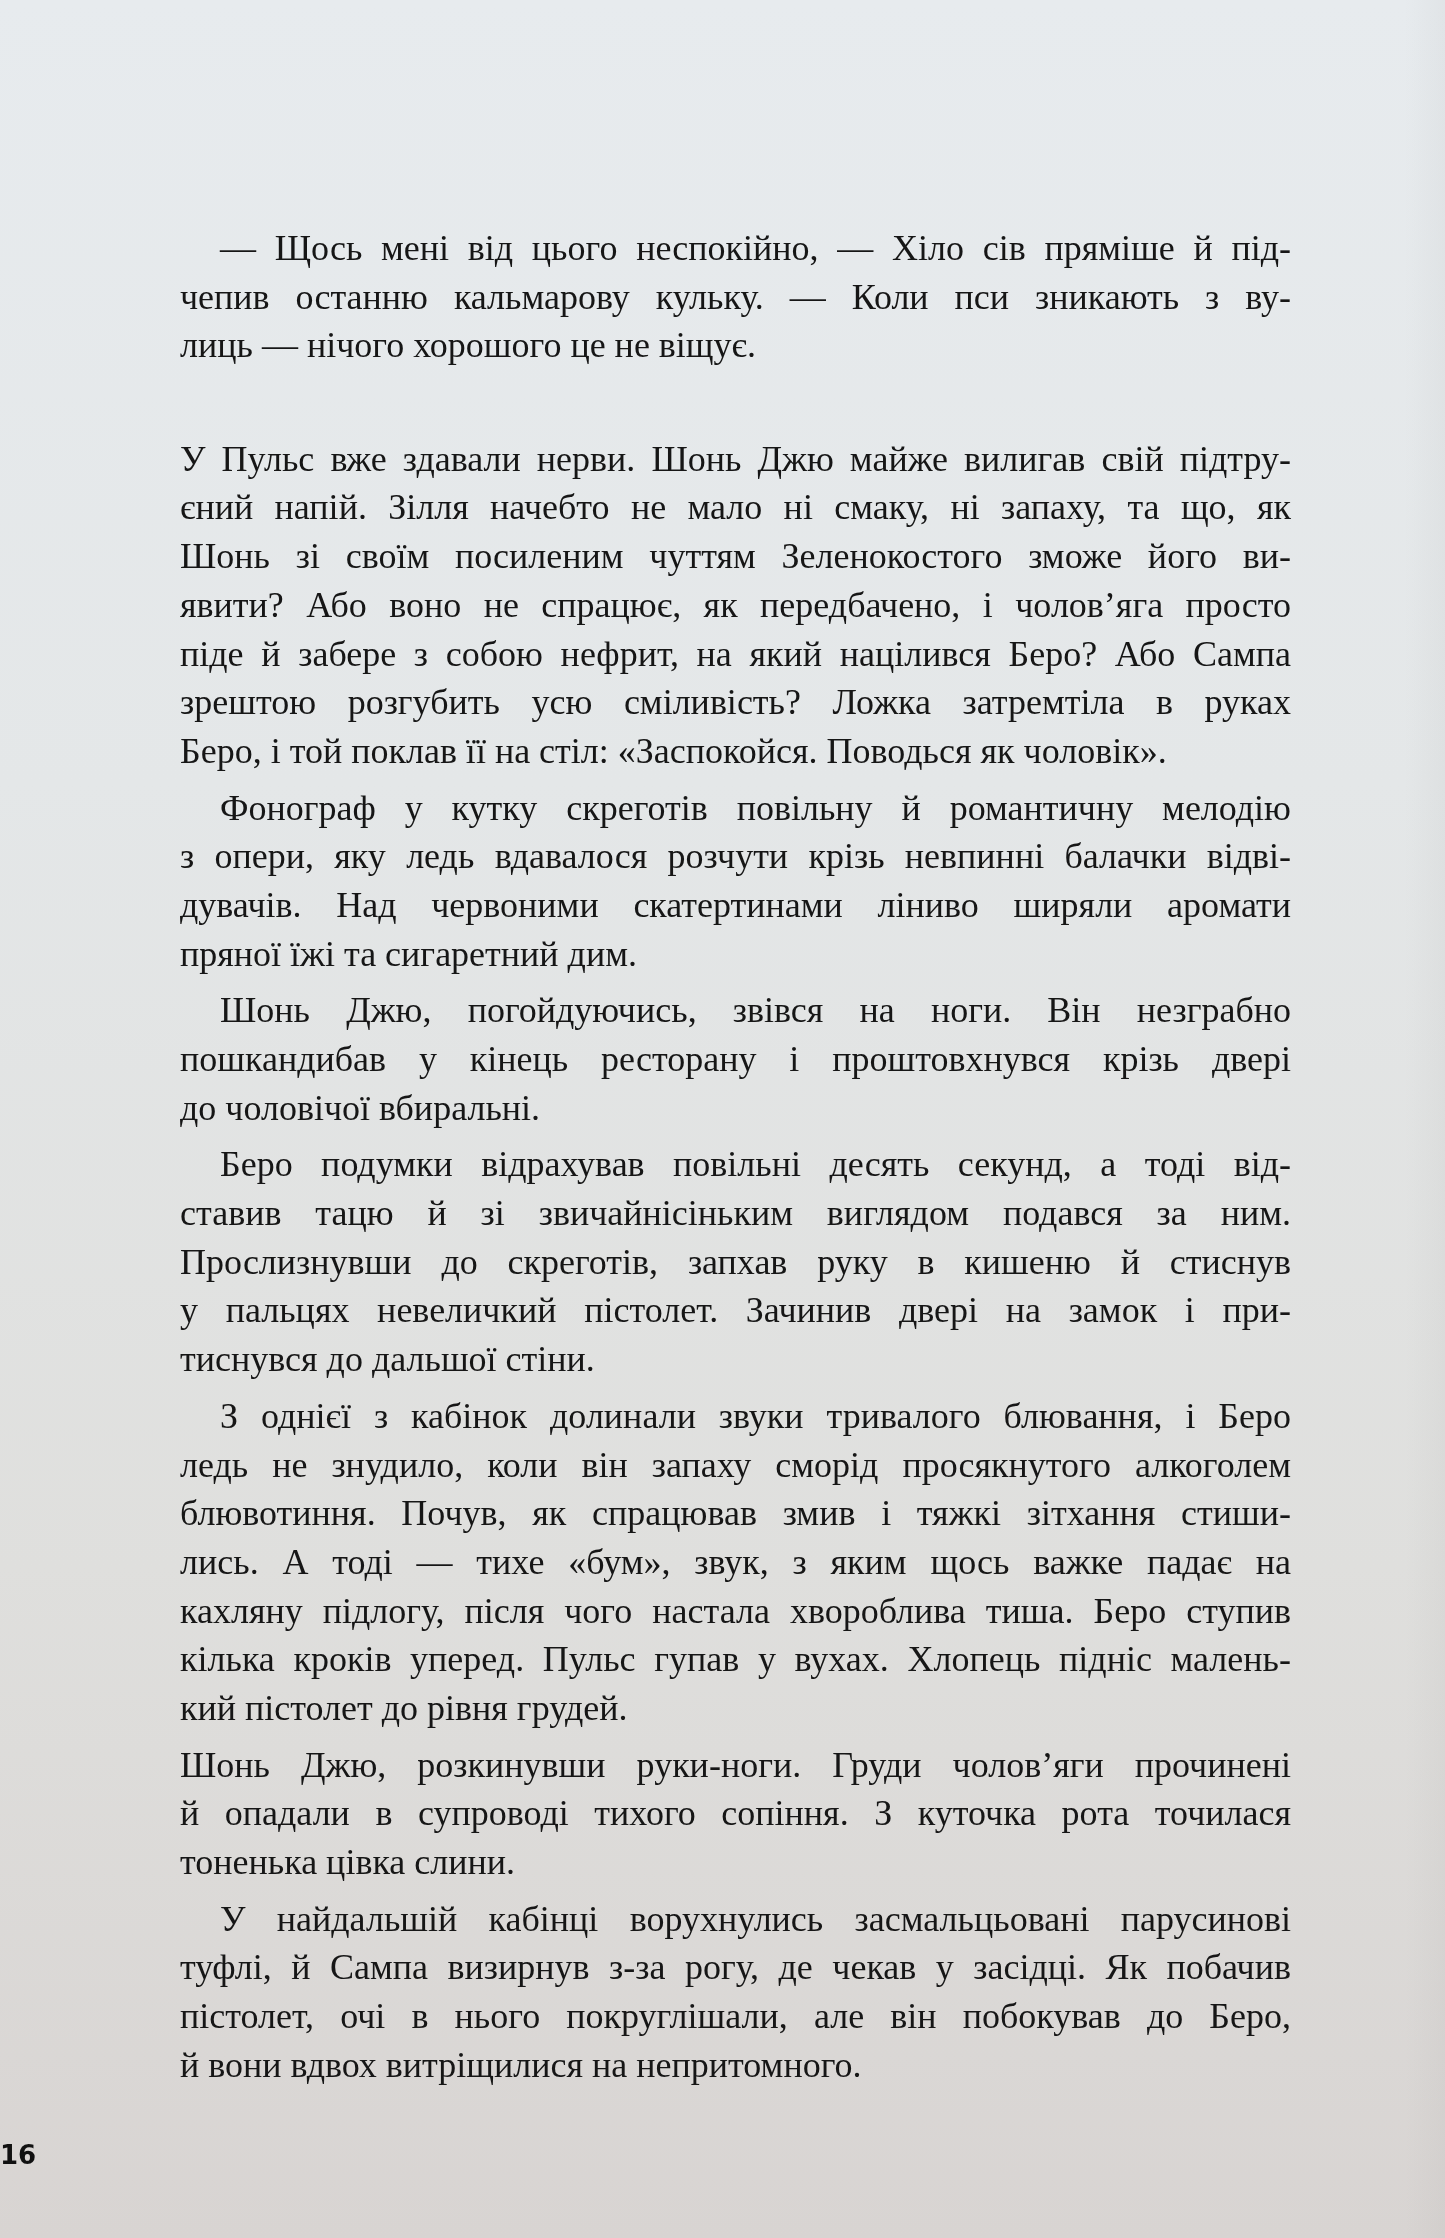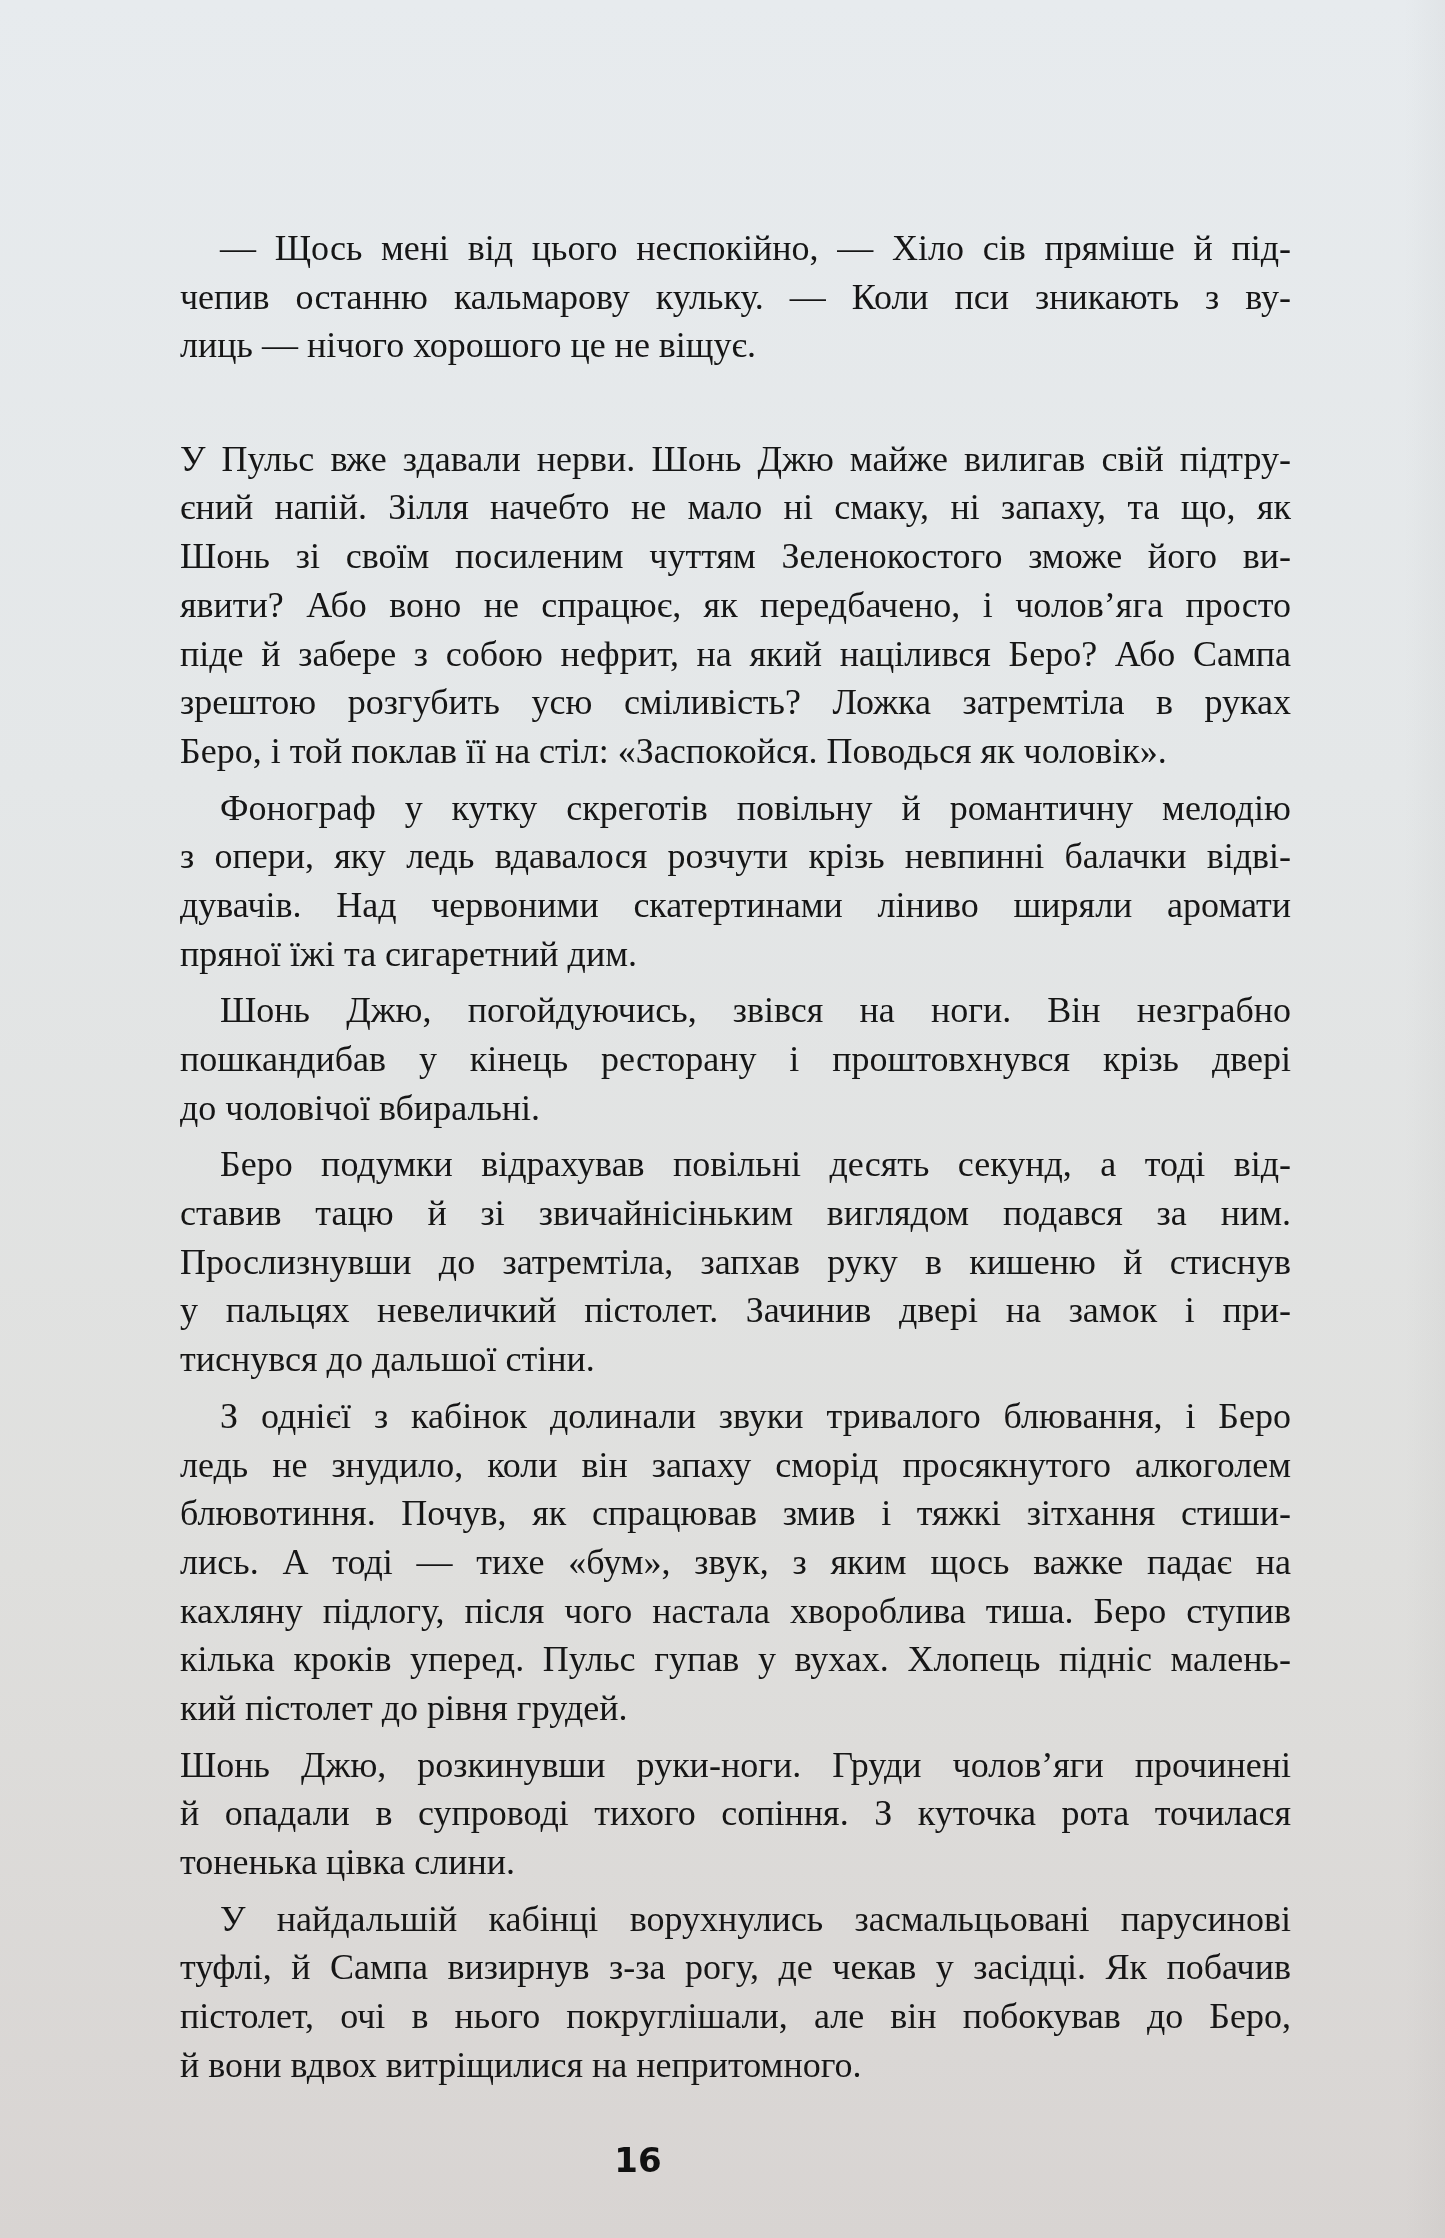--- a/index.html
+++ b/index.html
@@ -32,24 +32,24 @@
     text-align: justify;
     text-align-last: justify;
   }
   .line.last { text-align-last: left; }
   .line.indent { padding-left: 40px; }
   .blank { height: 48.7px; }
   .page-number {
     position: absolute;
     left: 0; width: 1276px;
     top: 2140px;
-    text-align: center;
+    text-align: left;
     font-family: "DejaVu Sans", sans-serif;
     font-weight: bold;
-    font-size: 34px;
+    font-size: 26px;
     color: #111;
   }
 </style>
 </head>
 <body>
 
 <div class="page-shade"></div>
 
 <div class="text-block" id="text-block">
     <div class="para">
@@ -74,21 +74,21 @@
       <span class="line last">пряної їжі та сигаретний дим.</span>
     </div>
     <div class="para">
       <span class="line indent">Шонь Джю, погойдуючись, звівся на ноги. Він незграбно</span>
       <span class="line">пошкандибав у кінець ресторану і проштовхнувся крізь двері</span>
       <span class="line last">до чоловічої вбиральні.</span>
     </div>
     <div class="para">
       <span class="line indent">Беро подумки відрахував повільні десять секунд, а тоді від-</span>
       <span class="line">ставив тацю й зі звичайнісіньким виглядом подався за ним.</span>
-      <span class="line">Прослизнувши до затремтіла, запхав руку в кишеню й стиснув</span>
+      <span class="line">Прослизнувши до скреготів, запхав руку в кишеню й стиснув</span>
       <span class="line">у пальцях невеличкий пістолет. Зачинив двері на замок і при-</span>
       <span class="line last">тиснувся до дальшої стіни.</span>
     </div>
     <div class="para">
       <span class="line indent">З однієї з кабінок долинали звуки тривалого блювання, і Беро</span>
       <span class="line">ледь не знудило, коли він запаху сморід просякнутого алкоголем</span>
       <span class="line">блювотиння. Почув, як спрацював змив і тяжкі зітхання стиши-</span>
       <span class="line">лись. А тоді — тихе «бум», звук, з яким щось важке падає на</span>
       <span class="line">кахляну підлогу, після чого настала хвороблива тиша. Беро ступив</span>
       <span class="line">кілька кроків уперед. Пульс гупав у вухах. Хлопець підніс малень-</span>

